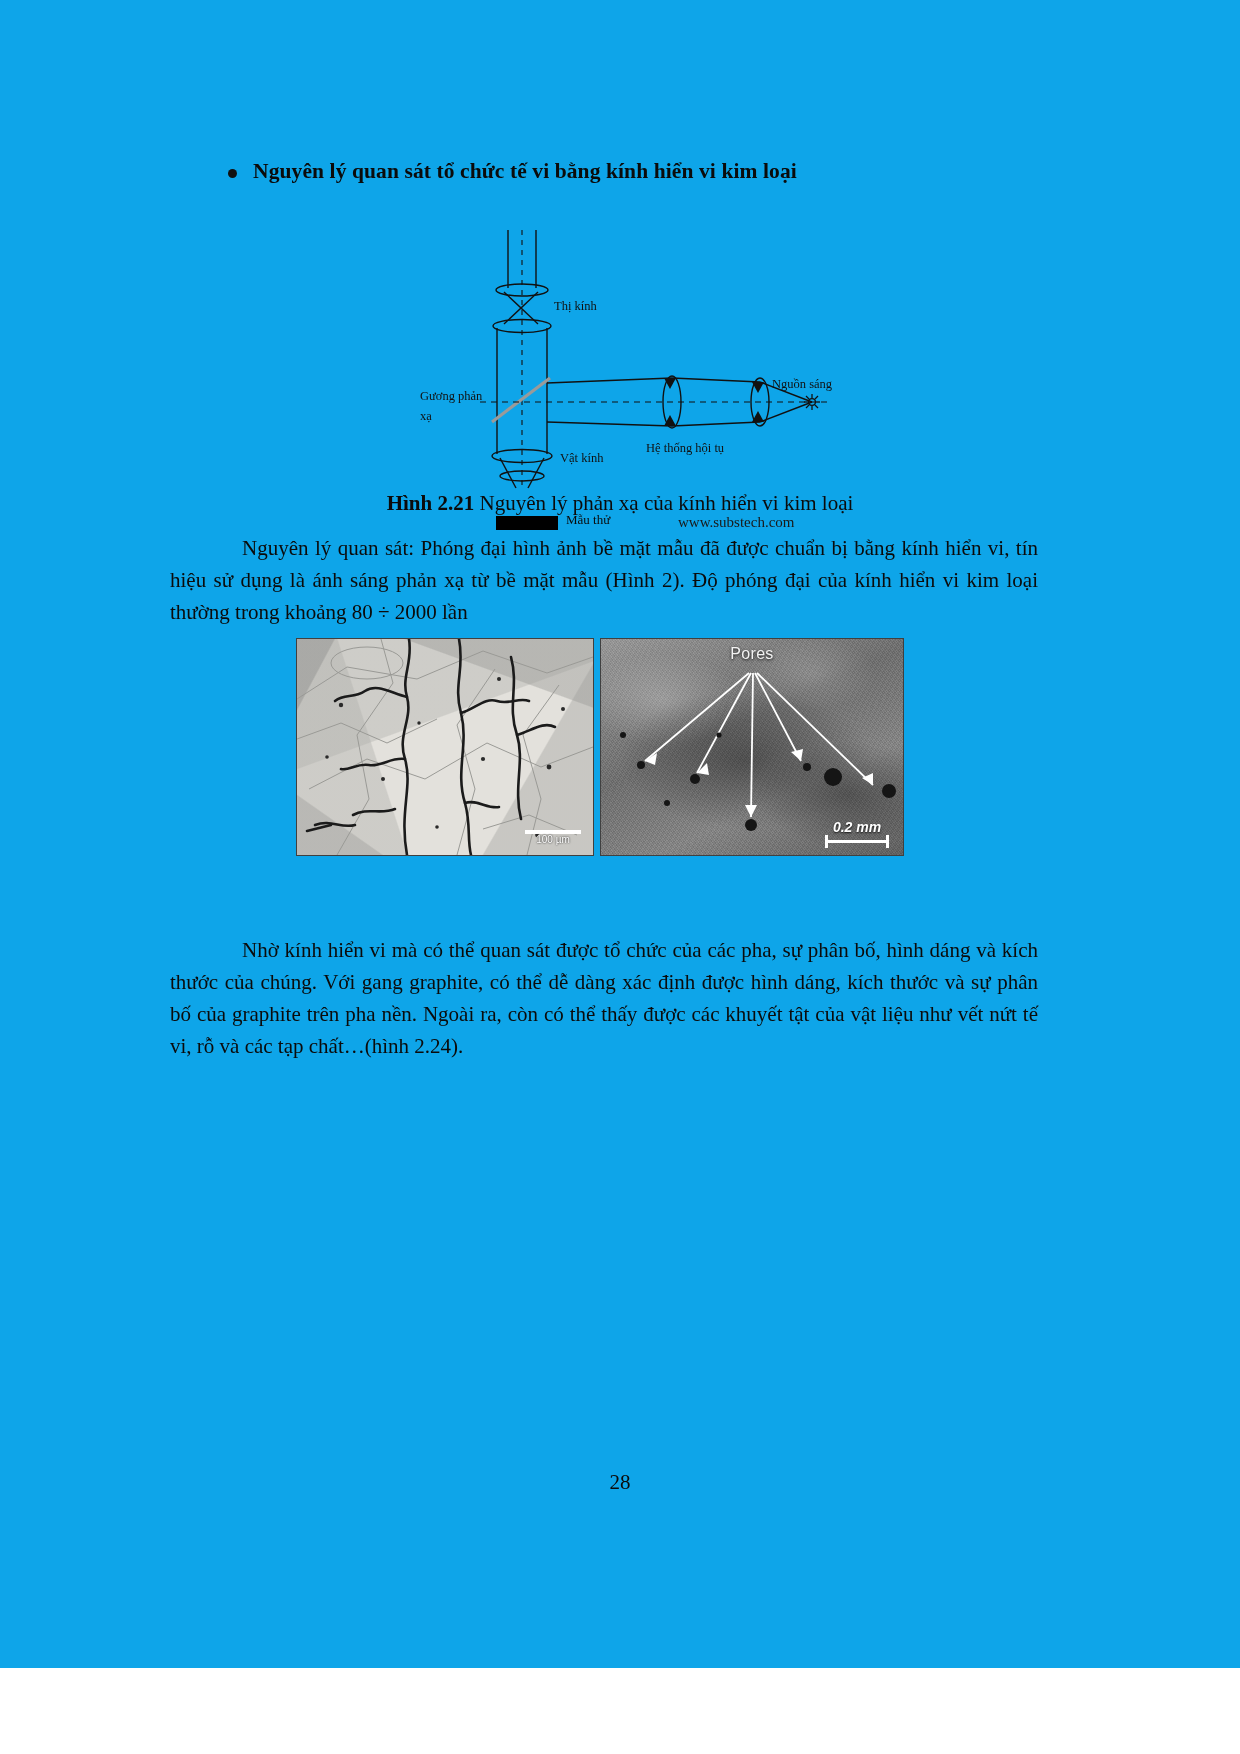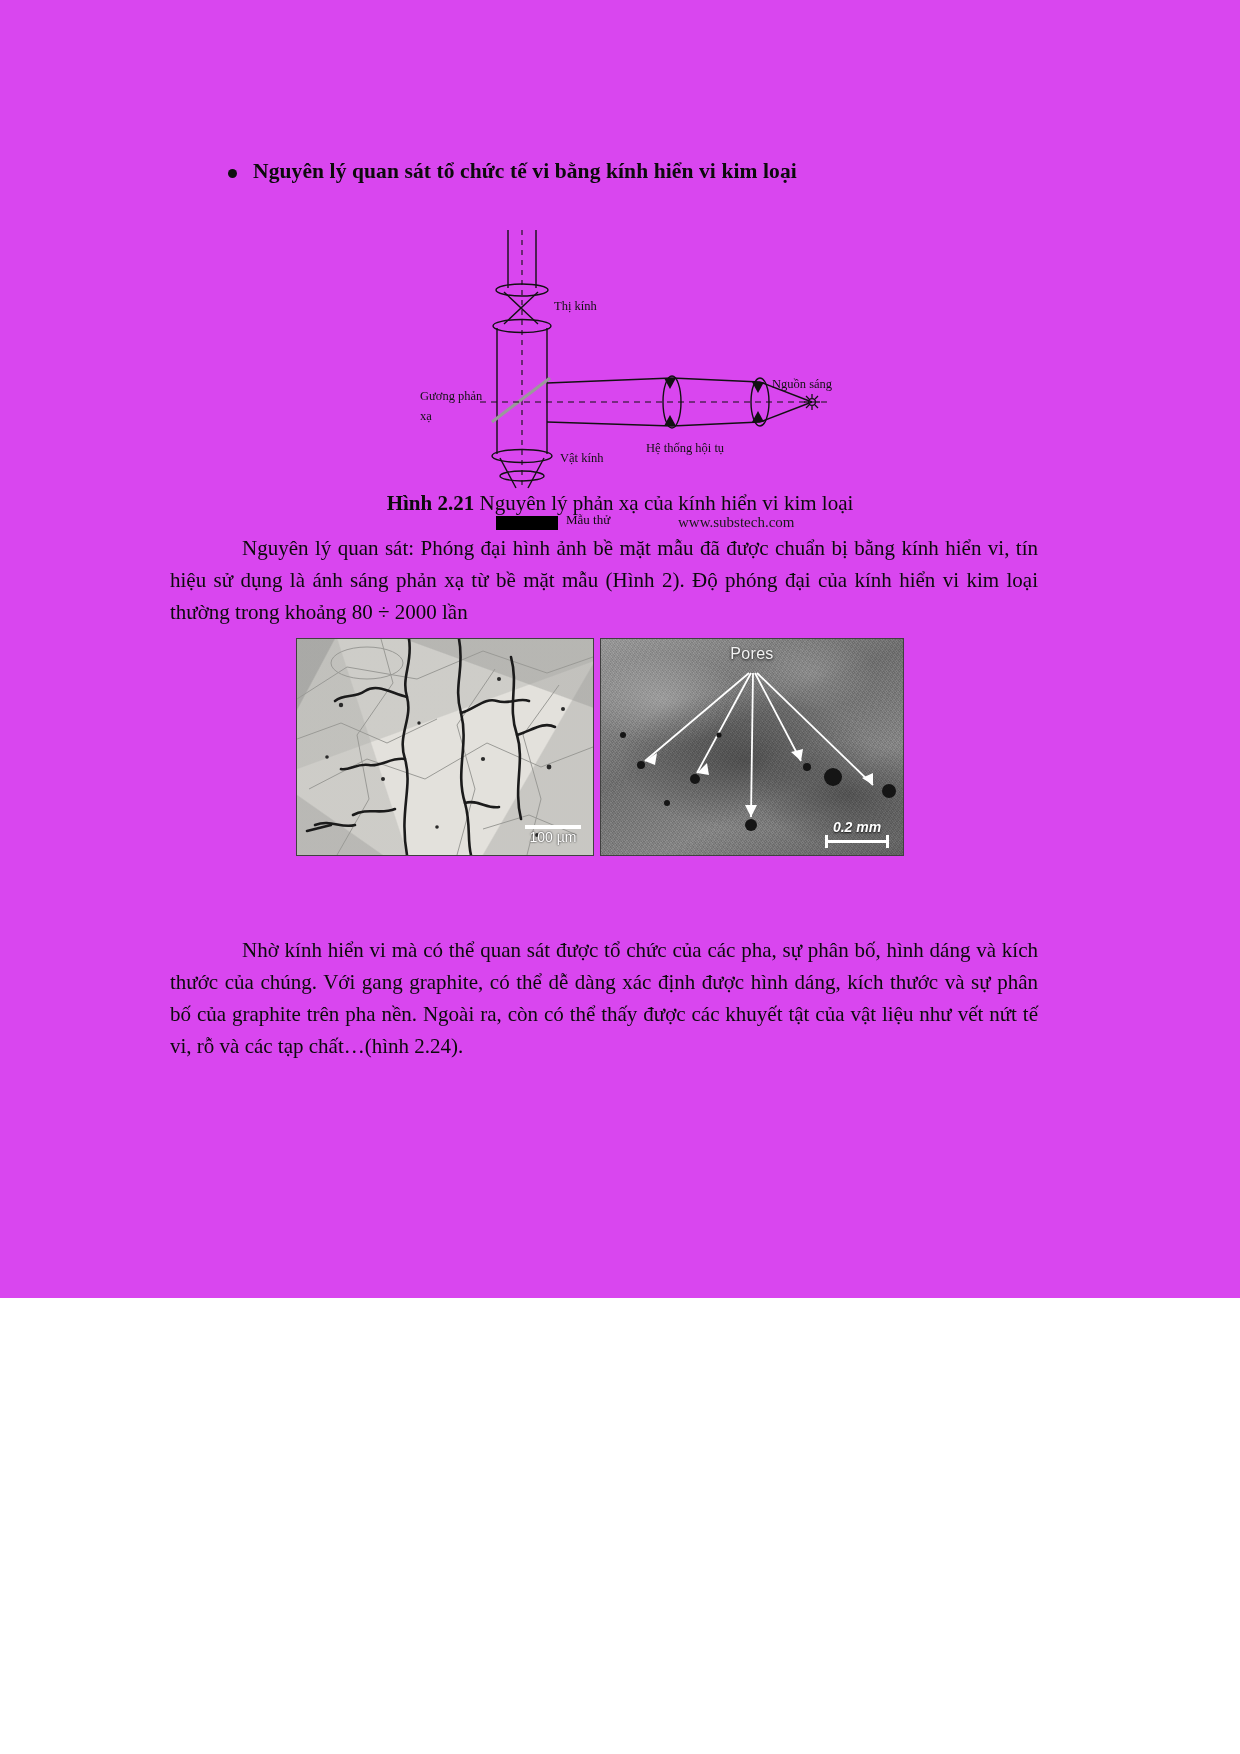--- a/index.html
+++ b/index.html
@@ -3,22 +3,22 @@
 <meta charset="utf-8">
 <style>
   html, body {
     margin: 0;
     padding: 0;
     background: #ffffff;
   }
   .page {
     position: relative;
     width: 1240px;
-    height: 1298px;
-    background: #d946ef;
+    height: 1668px;
+    background: #0ea5e9;
     margin: 0 auto;
     font-family: "Liberation Serif", "DejaVu Serif", serif;
     color: #0b0b0b;
     overflow: hidden;
   }
 
   
   .bullet-heading {
     position: absolute;
     left: 228px;
@@ -125,21 +125,21 @@
     opacity: .75;
     mix-blend-mode: overlay;
   }
   .micro svg { position: absolute; inset: 0; }
 
   .scalebar-a {
     position: absolute;
     right: 12px; bottom: 10px;
     color: #ffffff;
     font-family: "Liberation Sans", sans-serif;
-    font-size: 14px;
+    font-size: 10px;
     text-align: center;
     text-shadow: 0 0 2px #000;
   }
   .scalebar-a .bar {
     width: 52px; height: 4px; background: #ffffff;
     border-left: 2px solid #fff; border-right: 2px solid #fff;
     margin: 2px auto 0;
   }
   .scalebar-b {
     position: absolute;

